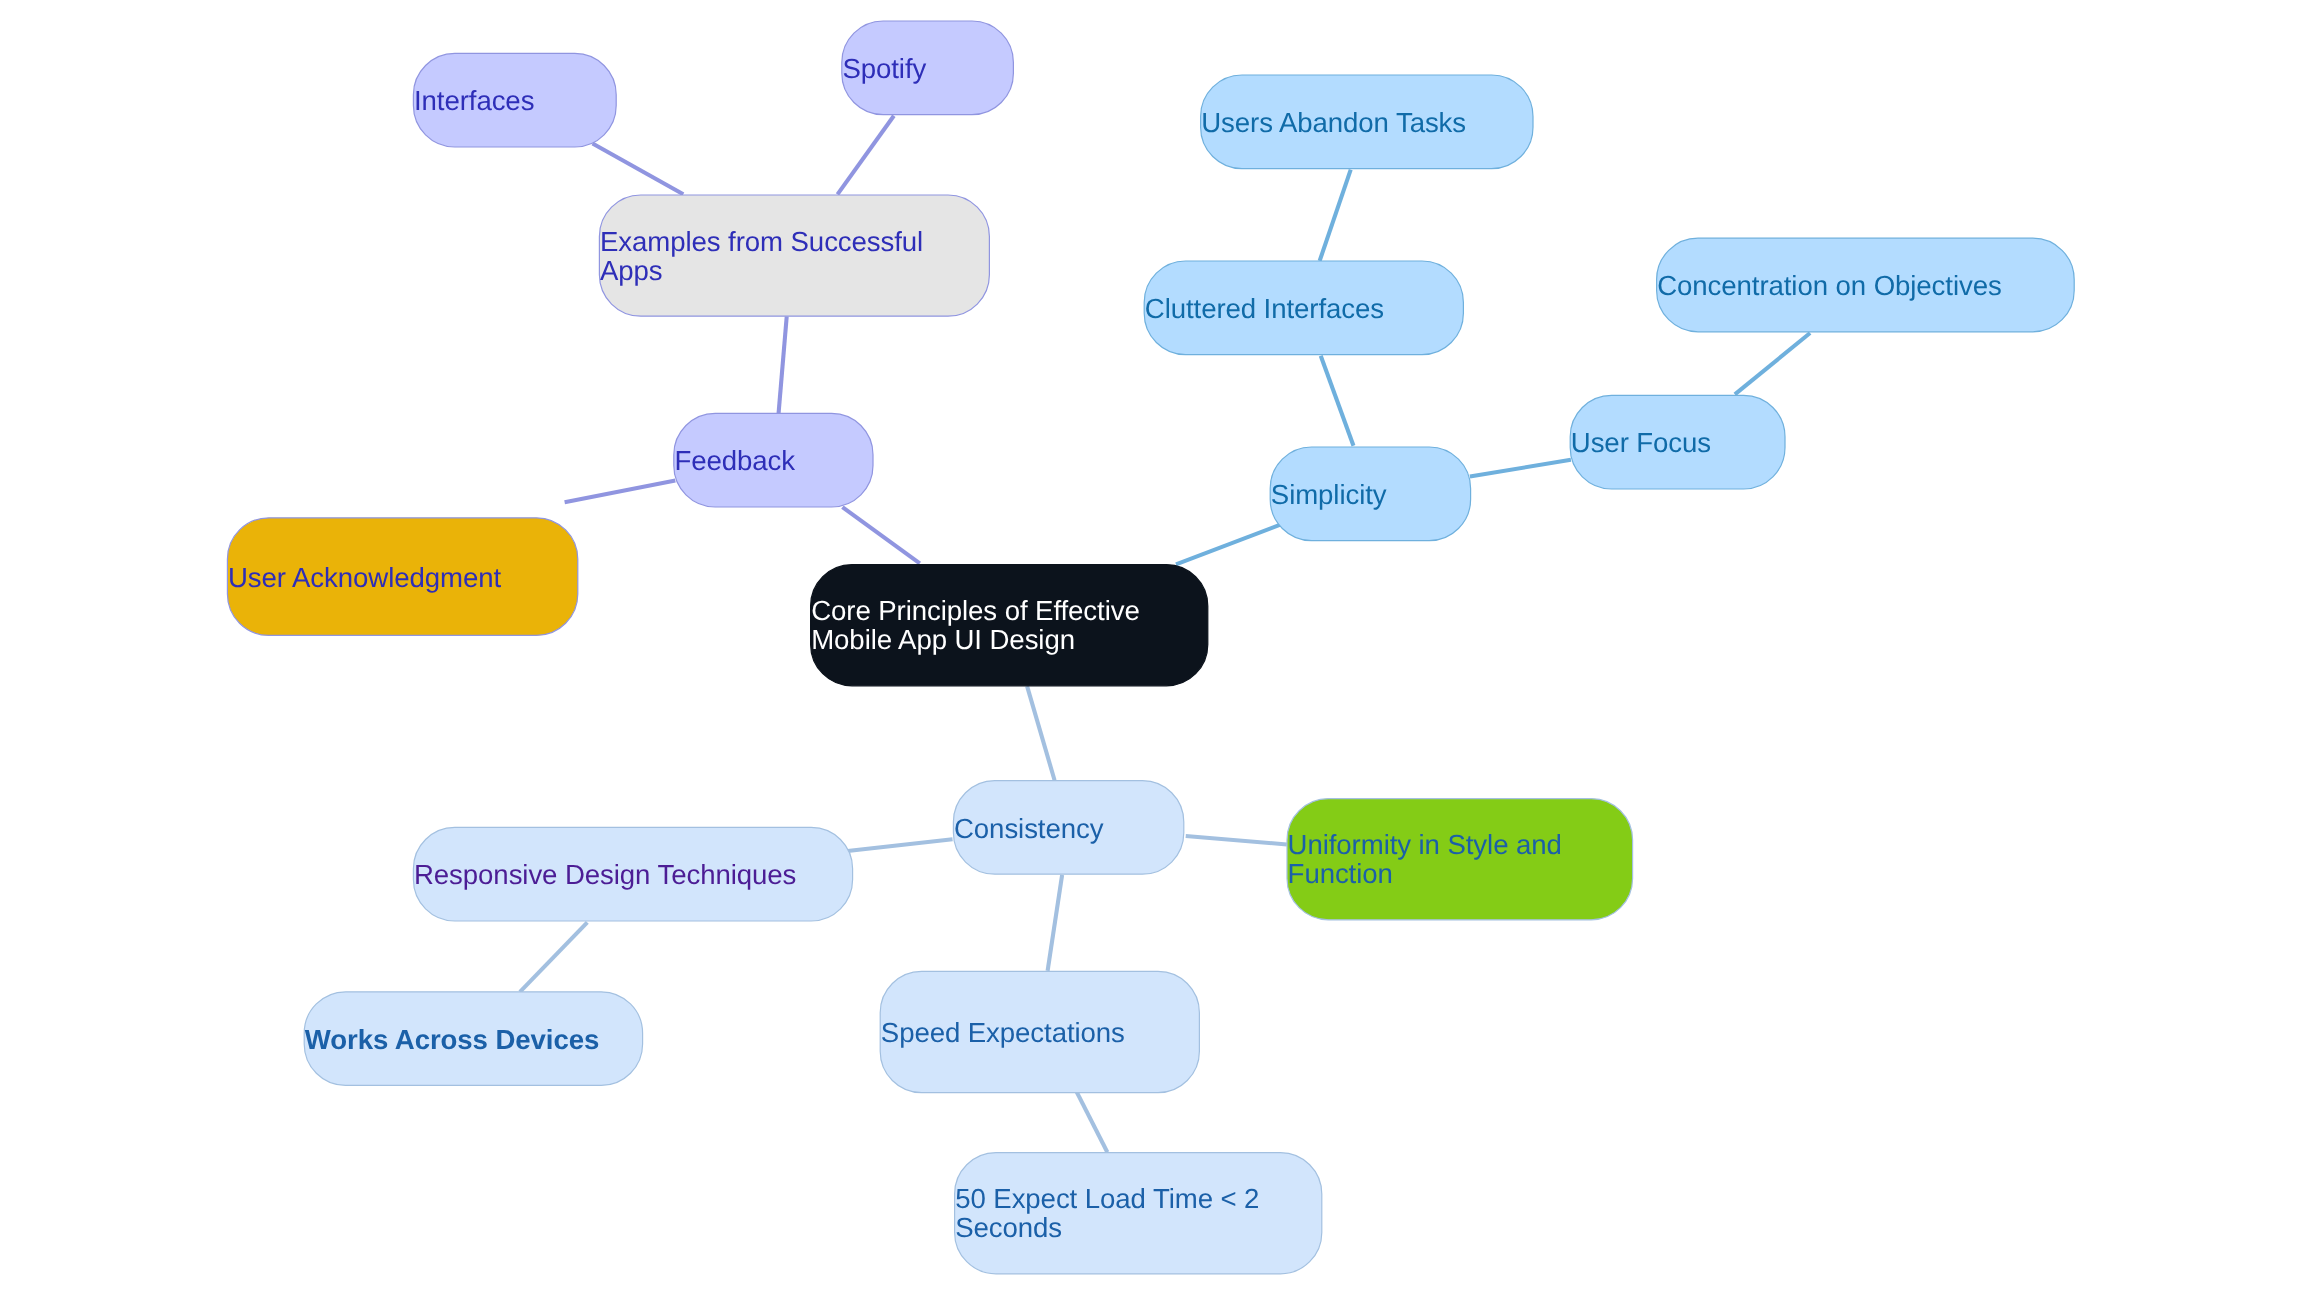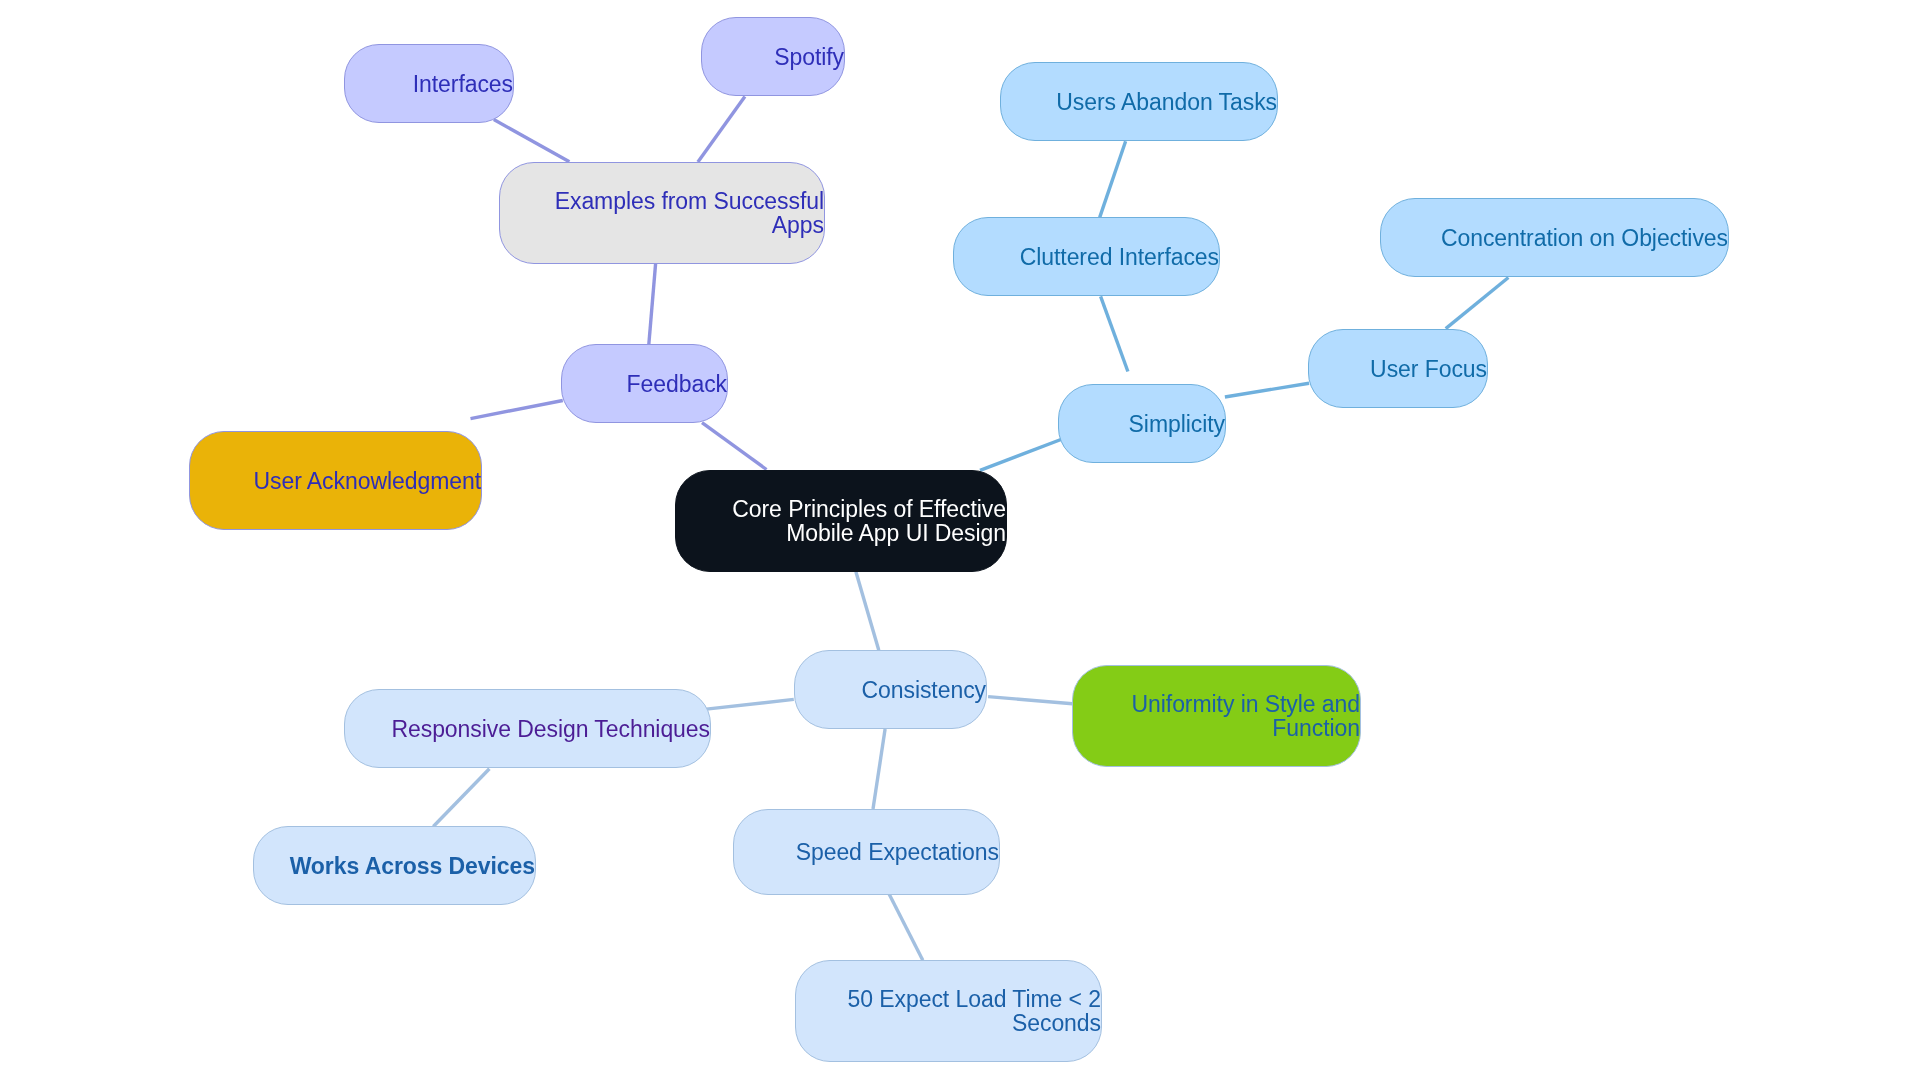--- a/index.html
+++ b/index.html
@@ -7,21 +7,21 @@
   body {
     width:1920px; height:1083px;
     font-family:"Liberation Sans", sans-serif;
     overflow:hidden;
   }
   #canvas { position:relative; width:1920px; height:1083px; background:#ffffff; }
   svg#edge-layer { position:absolute; left:0; top:0; }
   .node {
     position:absolute;
     box-sizing:border-box;
-    display:flex; align-items:flex-end; justify-content:center;
+    display:flex; align-items:flex-start; justify-content:center;
     text-align:center;
     border-radius:35px;
     border-style:solid;
     border-width:1.2px;
     font-size:23px;
     line-height:24px;
     letter-spacing:-0.07px;
     white-space:pre;
     flex-direction:column;
   }
@@ -72,21 +72,21 @@
     </div>
     <div class="node" style="left: 189px; top: 431px; width: 293px; height: 99px; background: #eab308; border-color: rgb(144, 149, 224); color: rgb(46, 46, 184);">
       <span class="line">User Acknowledgment</span>
     </div>
     <div class="node" style="left: 1000px; top: 62px; width: 278px; height: 79px; background: rgb(179, 220, 255); border-color: rgb(111, 176, 221); color: rgb(16, 107, 168);">
       <span class="line">Users Abandon Tasks</span>
     </div>
     <div class="node" style="left: 953px; top: 217px; width: 267px; height: 79px; background: rgb(179, 220, 255); border-color: rgb(111, 176, 221); color: rgb(16, 107, 168);">
       <span class="line">Cluttered Interfaces</span>
     </div>
-    <div class="node" style="left: 1058px; top: 372px; width: 168px; height: 79px; background: rgb(179, 220, 255); border-color: rgb(111, 176, 221); color: rgb(16, 107, 168); margin-top: 12px;">
+    <div class="node" style="left: 1058px; top: 372px; width: 168px; height: 79px; background: rgb(179, 220, 255); border-color: rgb(111, 176, 221); color: rgb(16, 107, 168);">
       <span class="line">Simplicity</span>
     </div>
     <div class="node" style="left: 1308px; top: 329px; width: 180px; height: 79px; background: rgb(179, 220, 255); border-color: rgb(111, 176, 221); color: rgb(16, 107, 168);">
       <span class="line">User Focus</span>
     </div>
     <div class="node" style="left: 1380px; top: 198px; width: 349px; height: 79px; background: rgb(179, 220, 255); border-color: rgb(111, 176, 221); color: rgb(16, 107, 168);">
       <span class="line">Concentration on Objectives</span>
     </div>
     <div class="node" style="left: 794px; top: 650px; width: 193px; height: 79px; background: rgb(210, 229, 252); border-color: rgb(163, 192, 224); color: rgb(27, 96, 168);">
       <span class="line">Consistency</span>
@@ -94,21 +94,21 @@
     <div class="node" style="left: 1072px; top: 665px; width: 289px; height: 102px; background: #84cc16; border-color: rgb(163, 192, 224); color: rgb(27, 96, 168);">
       <span class="line">Uniformity in Style and</span>
       <span class="line">Function</span>
     </div>
     <div class="node" style="left: 344px; top: 689px; width: 367px; height: 79px; background: rgb(210, 229, 252); border-color: rgb(163, 192, 224); color: #4c1d95;">
       <span class="line">Responsive Design Techniques</span>
     </div>
     <div class="node" style="left: 253px; top: 826px; width: 283px; height: 79px; background: rgb(210, 229, 252); border-color: rgb(163, 192, 224); color: rgb(27, 96, 168); font-weight: bold;">
       <span class="line">Works Across Devices</span>
     </div>
-    <div class="node" style="left: 733px; top: 809px; width: 267px; height: 86px; background: rgb(210, 229, 252); border-color: rgb(163, 192, 224); color: rgb(27, 96, 168);">
+    <div class="node" style="left: 733px; top: 809px; width: 267px; height: 102px; background: rgb(210, 229, 252); border-color: rgb(163, 192, 224); color: rgb(27, 96, 168);">
       <span class="line">Speed Expectations</span>
     </div>
     <div class="node" style="left: 795px; top: 960px; width: 307px; height: 102px; background: rgb(210, 229, 252); border-color: rgb(163, 192, 224); color: rgb(27, 96, 168);">
       <span class="line">50 Expect Load Time &lt; 2</span>
       <span class="line">Seconds</span>
     </div>
   </div>
 
 </div>
 

